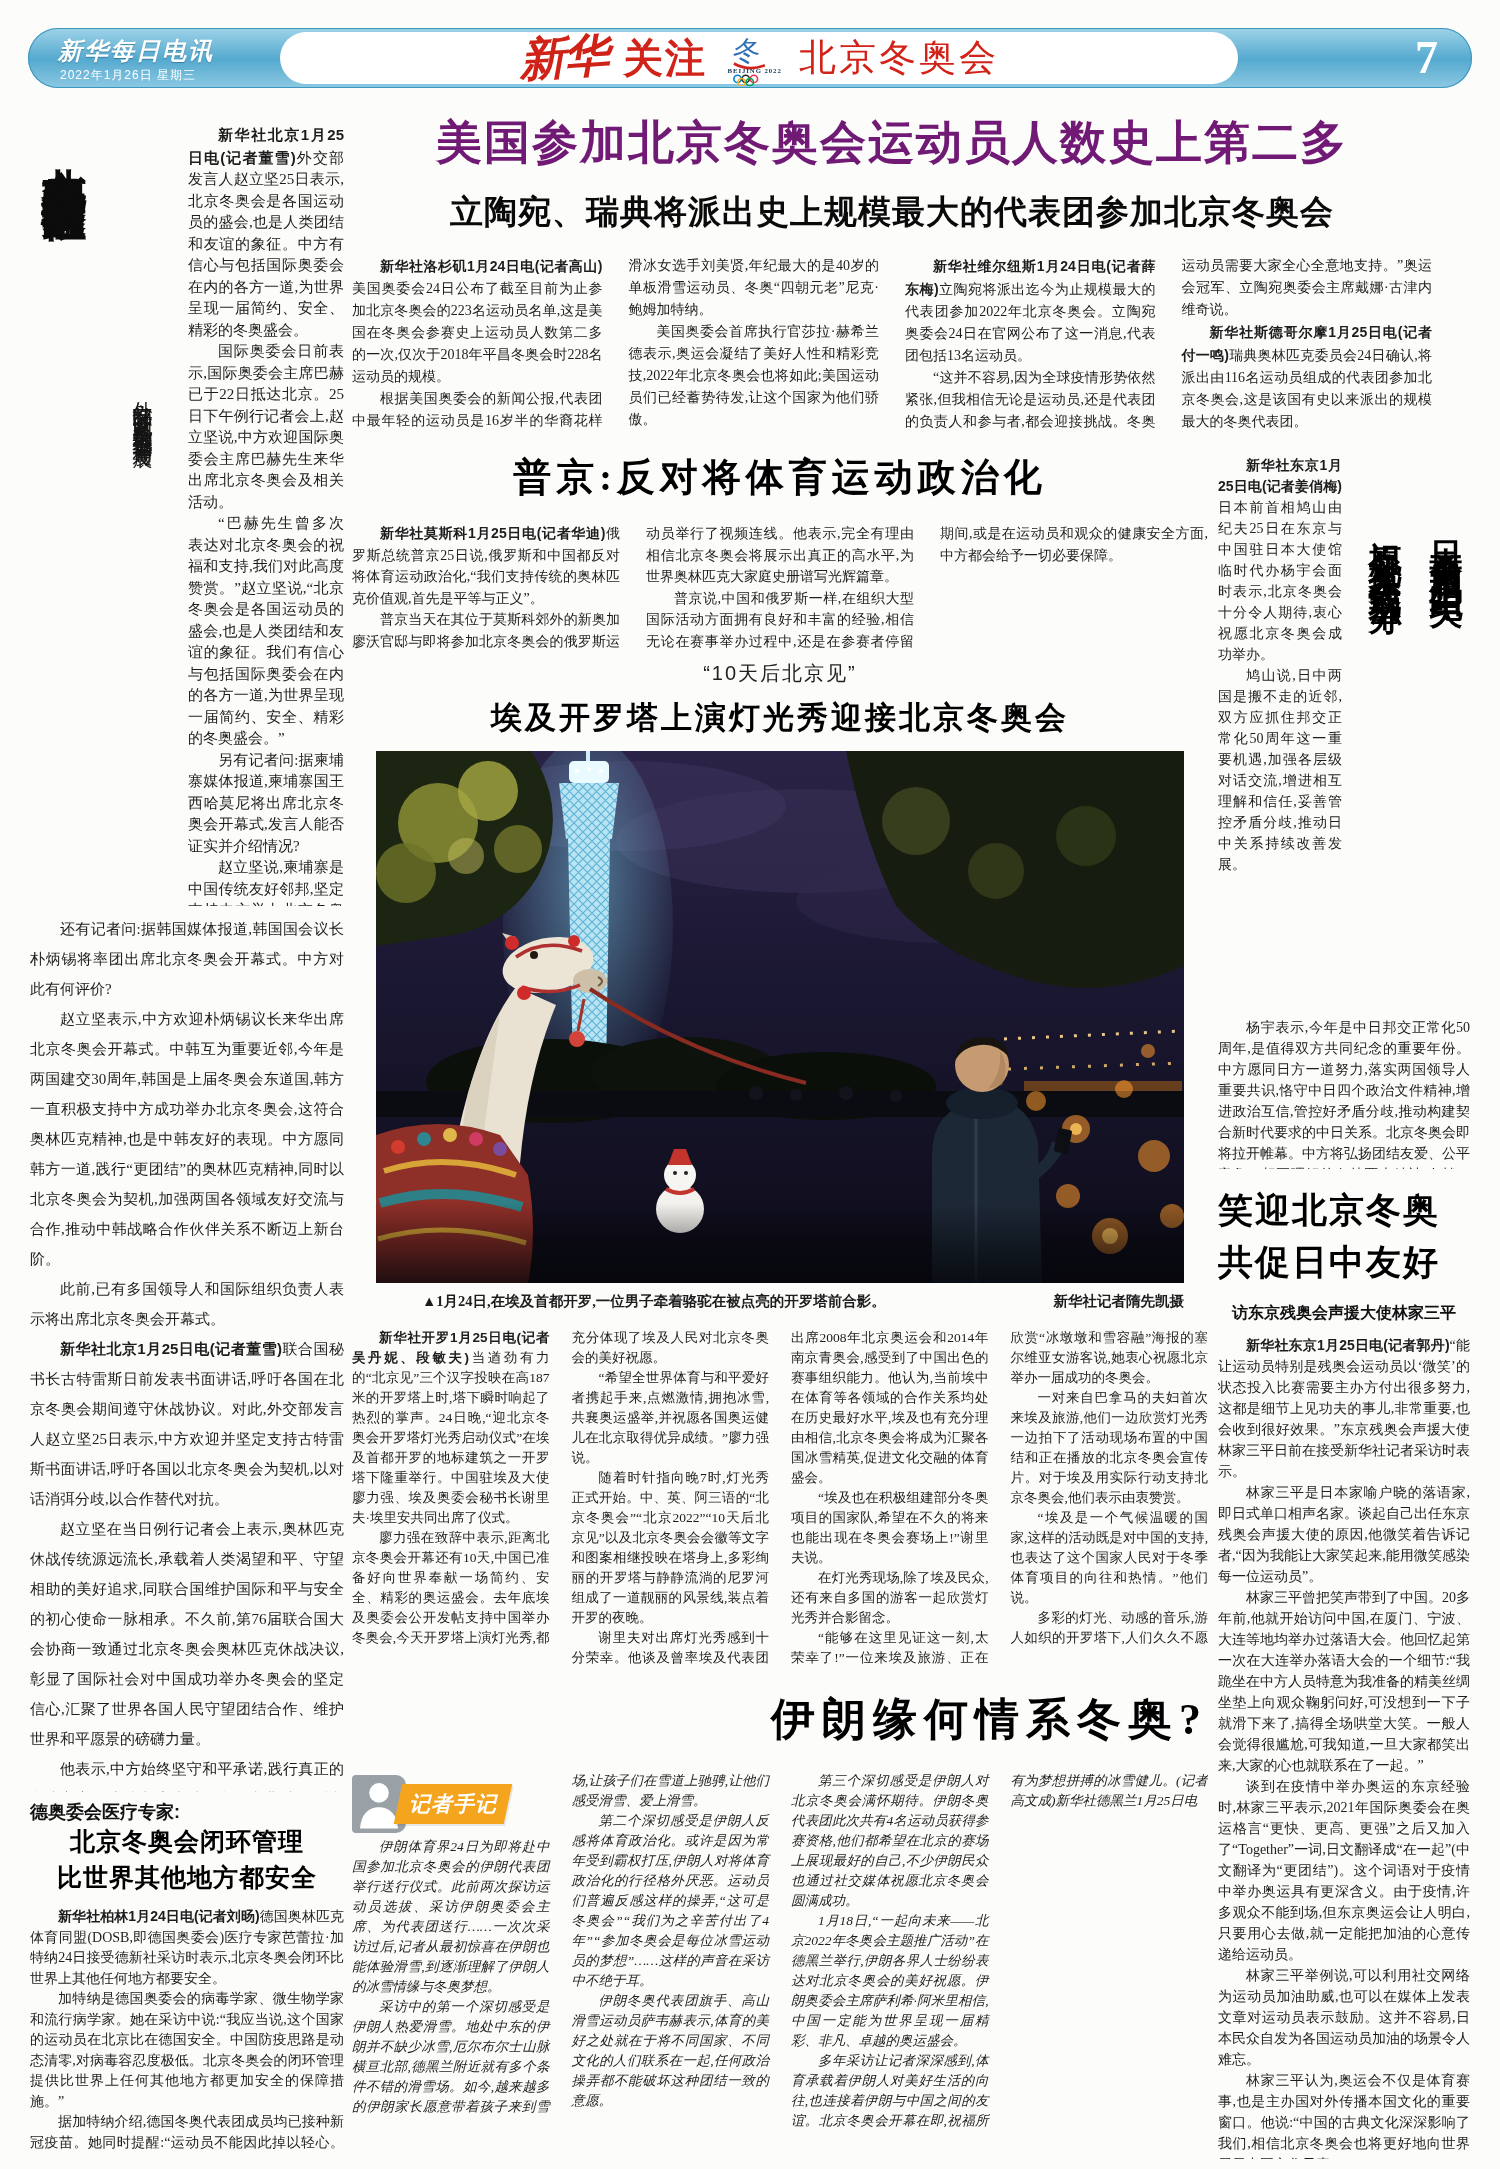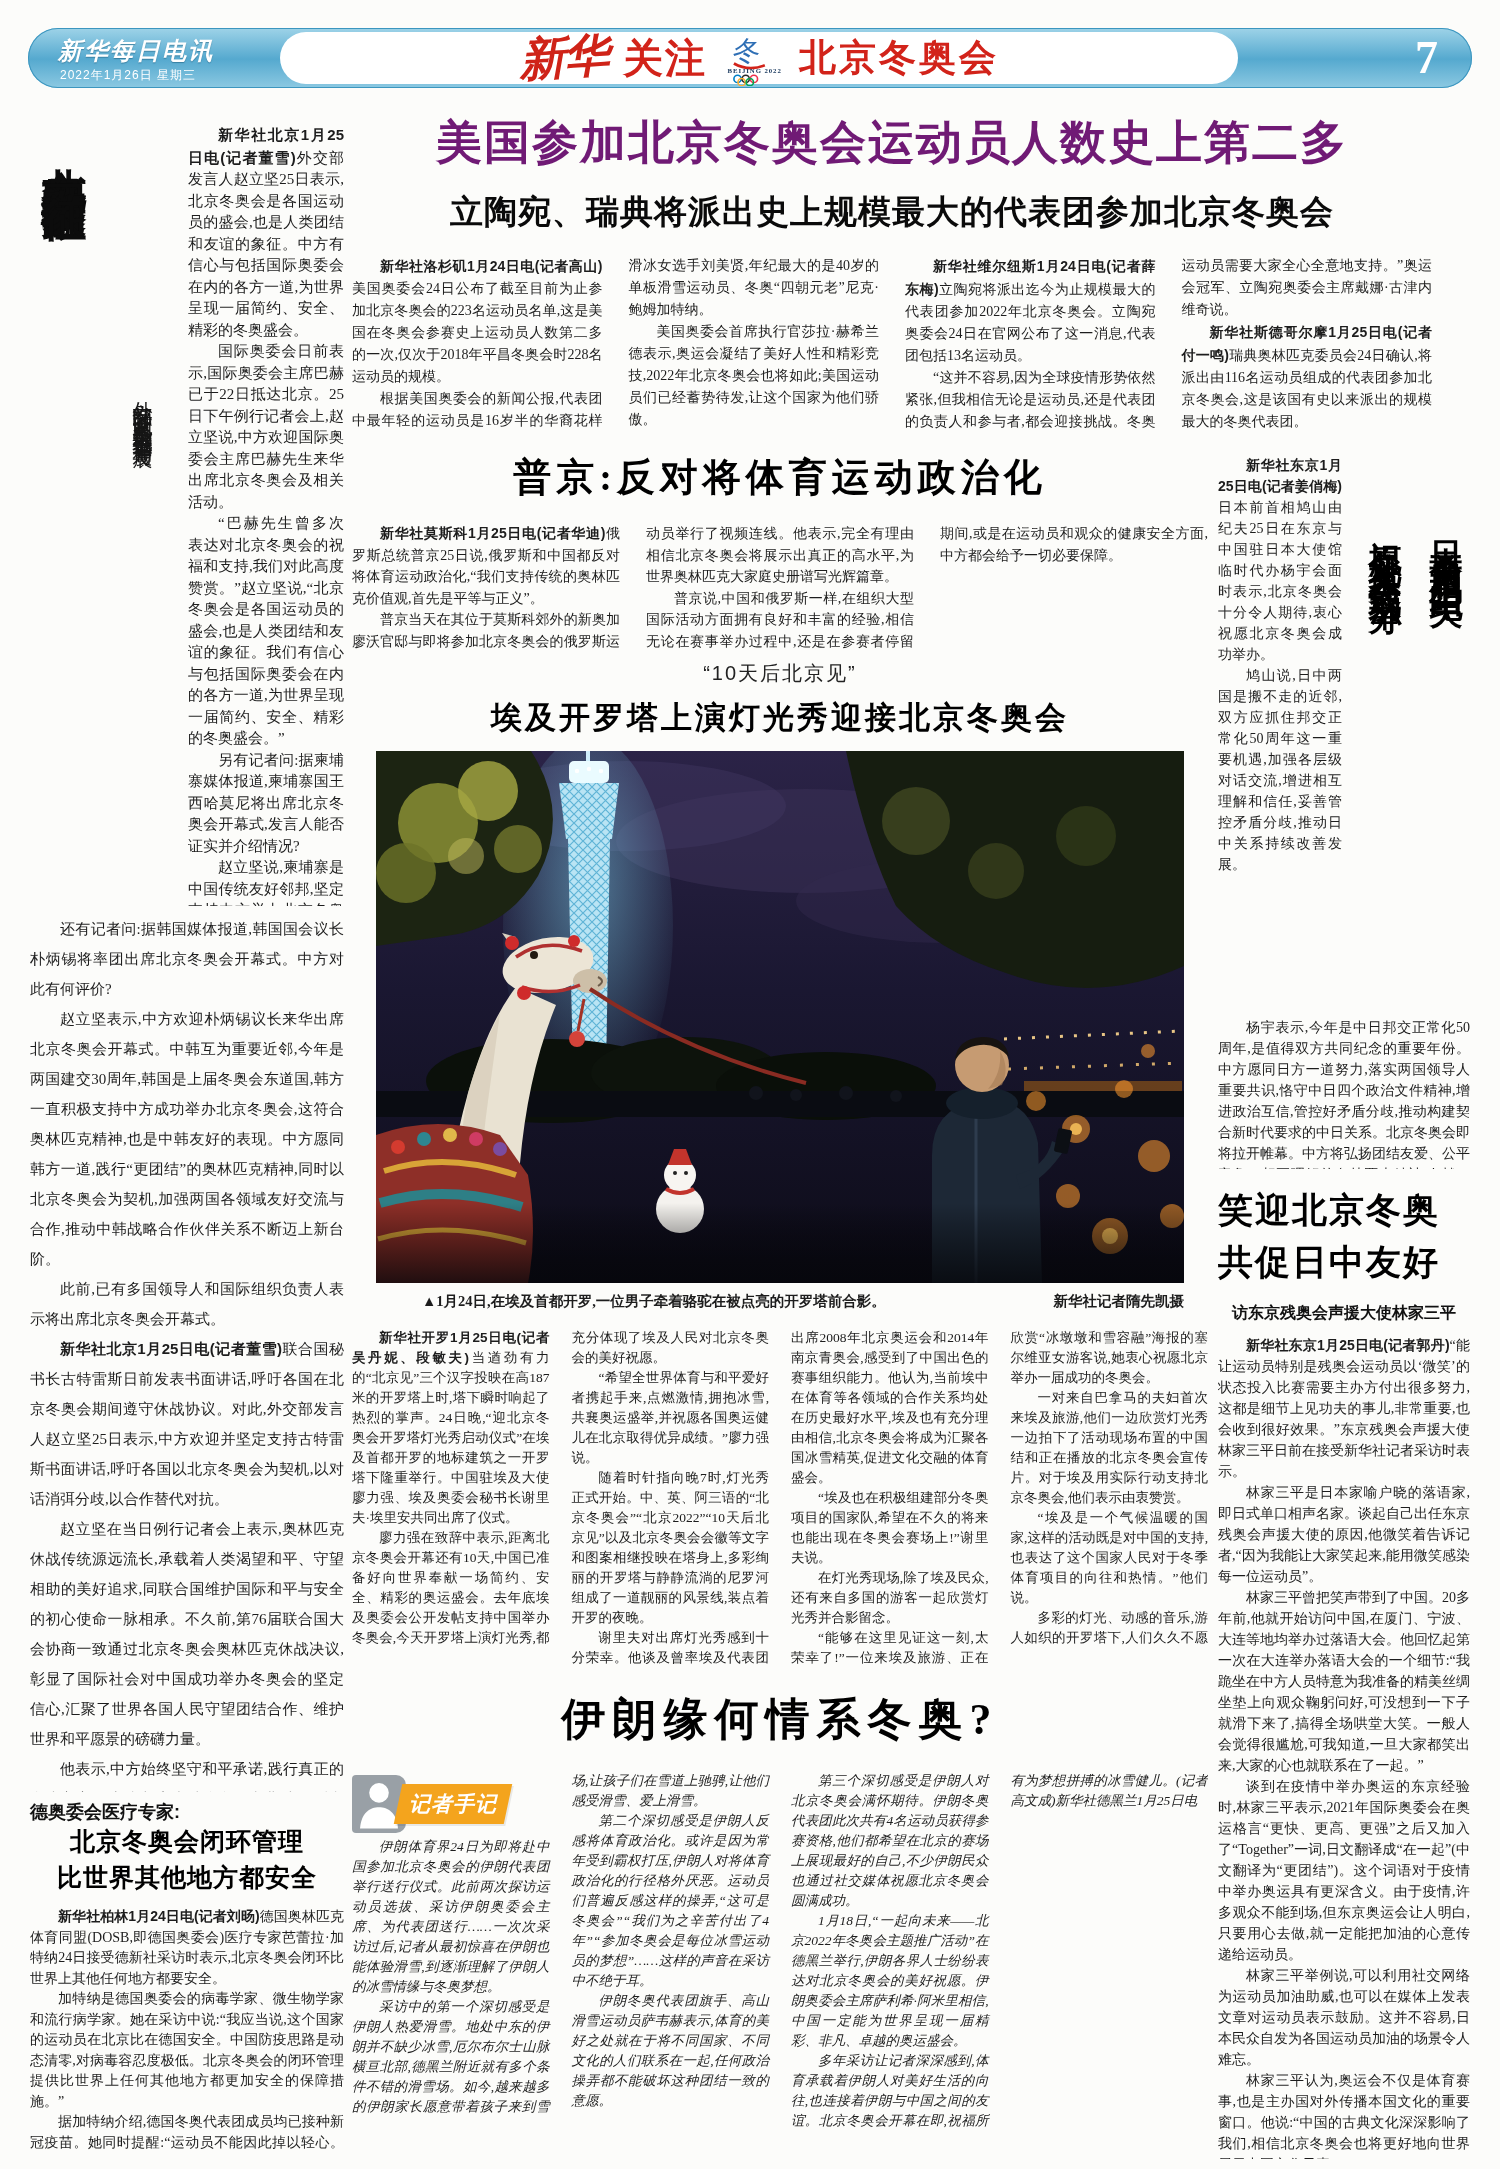--- a/index.html
+++ b/index.html
@@ -9,21 +9,21 @@
   .lead{font-weight:700;font-family:"Liberation Sans","DejaVu Sans",sans-serif}
   
   #hbar{position:absolute;left:28px;top:28px;width:1444px;height:60px;border-radius:30px;
     background:linear-gradient(180deg,#9ed3e8 0%,#55a9cf 52%,#8cc9e2 100%);
     box-shadow:inset 0 0 0 1px #3c96bf}
   .mh-logo{position:absolute;left:30px;top:7px;font:italic 700 24px "Liberation Serif",serif;color:#fff;letter-spacing:2px;text-shadow:0 1px 1px rgba(0,60,90,.4)}
   .mh-date{position:absolute;left:32px;top:39px;font:12px "Liberation Sans","DejaVu Sans",sans-serif;color:#fff;letter-spacing:1px}
   .pill{position:absolute;left:252px;top:4px;width:958px;height:52px;border-radius:26px;background:#fff;display:flex;align-items:center;justify-content:center;gap:16px}
   .brand-callig{font:italic 900 46px "Liberation Serif",serif;color:#cf2318;transform:rotate(-4deg);letter-spacing:-2px}
   .brand-word{font-weight:900;font-size:40px;color:#d2231a;letter-spacing:2px}
-  .banner-title{font-weight:700;font-size:37px;color:#d2231a;letter-spacing:3px}
+  .banner-title{font-weight:400;font-size:37px;color:#d2231a;letter-spacing:3px}
   .emblem text{font-family:"Liberation Serif",serif}
   .pgnum{position:absolute;right:34px;top:3px;font:700 46px "Liberation Serif",serif;color:#fff}
   
   #lead-art{position:absolute;left:30px;top:104px;width:314px;height:1688px}
   .lv-head{position:absolute;left:4px;top:28px;height:775px;writing-mode:vertical-rl;font-weight:900;font-size:45px;letter-spacing:2px;color:#0c0c0c}
   .lv-sub{position:absolute;left:100px;top:282px;height:512px;writing-mode:vertical-rl;font-size:20px;letter-spacing:2px;color:#161616;font-family:"Liberation Sans","DejaVu Sans",sans-serif}
   .l-col1{position:absolute;left:158px;top:0;width:156px;height:802px;overflow:hidden;font-size:15px;line-height:21.5px;padding-top:20px;box-sizing:border-box}
   .l-col2{position:absolute;left:0;top:810px;width:314px;height:878px;overflow:hidden;font-size:15px;line-height:30px}
   
   #german{position:absolute;left:30px;top:1800px;width:314px;height:364px}
@@ -43,21 +43,21 @@
   #photo{position:absolute;left:352px;top:660px;width:856px}
   .ph-kick{font-size:20px;letter-spacing:2px;text-align:center;color:#222;font-family:"Liberation Sans","DejaVu Sans",sans-serif}
   .ph-h{margin-top:10px;font-weight:700;font-size:31px;letter-spacing:3px;text-align:center;color:#000}
   .ph-img{margin:12px 0 0 24px;width:808px;height:532px;display:block;background:#10101e}
   .ph-cap{margin:9px 0 0 24px;width:808px;display:flex;justify-content:space-between;align-items:baseline;font-size:14.5px;font-weight:700}
   .ph-cap .cap{padding-left:46px}
   
   #egypt-body{position:absolute;left:352px;top:1328px;width:856px;height:352px;column-count:4;column-gap:22px;column-fill:auto;overflow:hidden;font-size:13.5px;line-height:20px}
   
   #iran{position:absolute;left:352px;top:1690px;width:856px}
-  .ir-h{font-weight:900;font-size:44px;letter-spacing:7px;text-align:center;color:#000}
+  .ir-h{font-weight:900;font-size:44px;letter-spacing:7px;text-align:right;color:#000}
   .ir-body{margin-top:22px;height:360px;column-count:4;column-gap:22px;column-fill:auto;overflow:hidden;font-size:13.5px;line-height:20px}
   .ir-body .para{font-style:italic}
   .note-badge{float:left;width:160px;height:58px;margin:4px 10px 4px 0;position:relative}
   .badge-icon{position:absolute;left:0;top:0;width:54px;height:58px;background:#99a0a6;border-radius:4px 10px 10px 4px}
   .badge-flag{position:absolute;left:46px;top:9px;width:110px;height:40px;background:#f4a41d;transform:skewX(-12deg);display:flex;align-items:center;justify-content:center;box-shadow:2px 2px 0 rgba(0,0,0,.08)}
   .badge-flag span{transform:skewX(12deg);color:#fff;font-weight:900;font-style:italic;font-size:21px;letter-spacing:1px;font-family:"Liberation Sans","DejaVu Sans",sans-serif}
   
   #rail{position:absolute;left:1218px;top:455px;width:252px;height:1706px}
   .jp-col{position:absolute;left:0;top:0;width:124px;height:552px;overflow:hidden;font-size:14px;line-height:21px}
   .jp-vh{position:absolute;right:2px;top:60px;height:505px;writing-mode:vertical-rl;font-weight:700;font-size:33px;letter-spacing:6px;color:#000}

